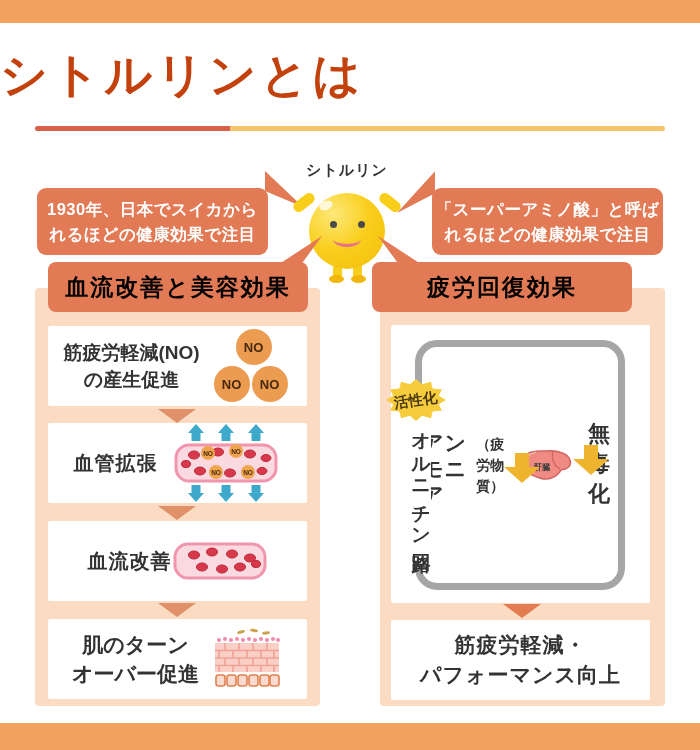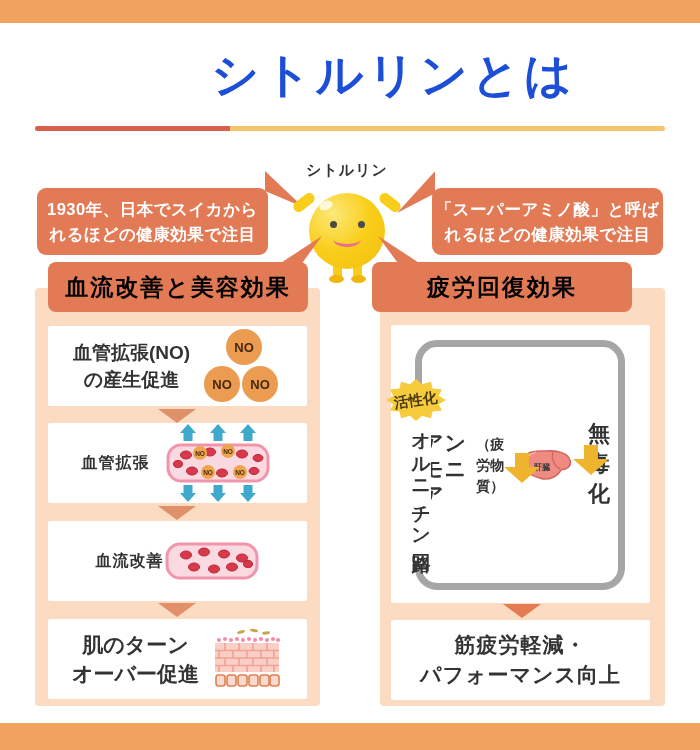--- a/index.html
+++ b/index.html
@@ -10,22 +10,22 @@
     font-family:"Liberation Sans","DejaVu Sans",sans-serif; color:#333;
   }
   .abs { position:absolute; }
 
   
   .bar { left:0; width:700px; background:#F2A25F; }
   .bar.top { top:0; height:23px; }
   .bar.bottom { top:723px; height:27px; }
 
   
-  .title { top:44px; left:0; width:576px; text-align:right;
-    font-size:47px; font-weight:900; letter-spacing:4px; color:#1d4ed8; }
+  .title { top:44px; left:0; width:576px; text-align:left;
+    font-size:47px; font-weight:900; letter-spacing:4px; color:#c2410c; }
   .divider { top:126px; left:35px; width:630px; height:5px; display:flex; border-radius:3px; overflow:hidden; }
   .divider .seg-red { width:195px; background:#D8604B; }
   .divider .seg-yellow { flex:1; background:#F5C46A; }
 
   
   .bubble { width:231px; height:67px; background:#E17A55; border-radius:9px;
     color:#fff; text-align:center; font-size:16.5px; font-weight:600;
     line-height:25px; padding-top:9px; letter-spacing:0.5px;margin-top:36px; }
   .bubble-tail { background:#E17A55; }
   .tail-left { top:169px; left:265px; width:38px; height:40px;
@@ -60,21 +60,21 @@
   
   .col-bg { top:288px; width:285px; height:418px; background:#FBDCC3; border-radius:4px; }
   .col-bg.l { left:35px; } .col-bg.r { left:380px; }
   .col-header { top:262px; width:260px; height:50px; background:#E17A55; border-radius:8px;
     color:#000000; font-size:23px; font-weight:700; text-align:center; line-height:50px;
     letter-spacing:2px; z-index:3; }
   .col-header.l { left:48px; } .col-header.r { left:372px; }
 
   .white-box { background:#fff; border-radius:2px; width:259px;
     display:flex; align-items:center; justify-content:center; }
-  .step-label { font-size:16px; font-weight:600; letter-spacing:1px; }
+  .step-label { font-size:20px; font-weight:600; letter-spacing:1px; }
   .step-lines { text-align:center; font-weight:600; }
   .tri-down { width:0; height:0; border-left:19px solid transparent;
     border-right:19px solid transparent; border-top:14px solid #E0916A; }
   .tri-down.right-col { border-top-color:#E47C52; }
 
   
   .no-cluster { position:relative; width:84px; height:74px; }
   .no-circle { position:absolute; width:36px; height:36px; border-radius:50%;
     background:#EC9C50; color:#46280C; font-size:13px; font-weight:700;
     display:flex; align-items:center; justify-content:center; }
@@ -149,21 +149,21 @@
   <div class="abs hdr-tail r"></div>
 
   <div class="abs col-bg l"></div>
   <div class="abs col-bg r"></div>
 
   <div class="abs col-header l">血流改善と美容効果</div>
   <div class="abs col-header r">疲労回復効果</div>
 
   <div class="abs white-box" style="top:326px;left:48px;height:80px;gap:8px;">
     <div class="step-lines" style="font-size:19px;line-height:27px;">
-      <div>血管拡張(NO)</div>
+      <div>筋疲労軽減(NO)</div>
       <div>の産生促進</div>
     </div>
     <div class="no-cluster">
       <div class="no-circle" style="left:28px;top:0;">NO</div>
       <div class="no-circle" style="left:6px;top:37px;">NO</div>
       <div class="no-circle" style="left:44px;top:37px;">NO</div>
     </div>
   </div>
   <div class="abs tri-down" style="top:409px;left:158px;"></div>
 

